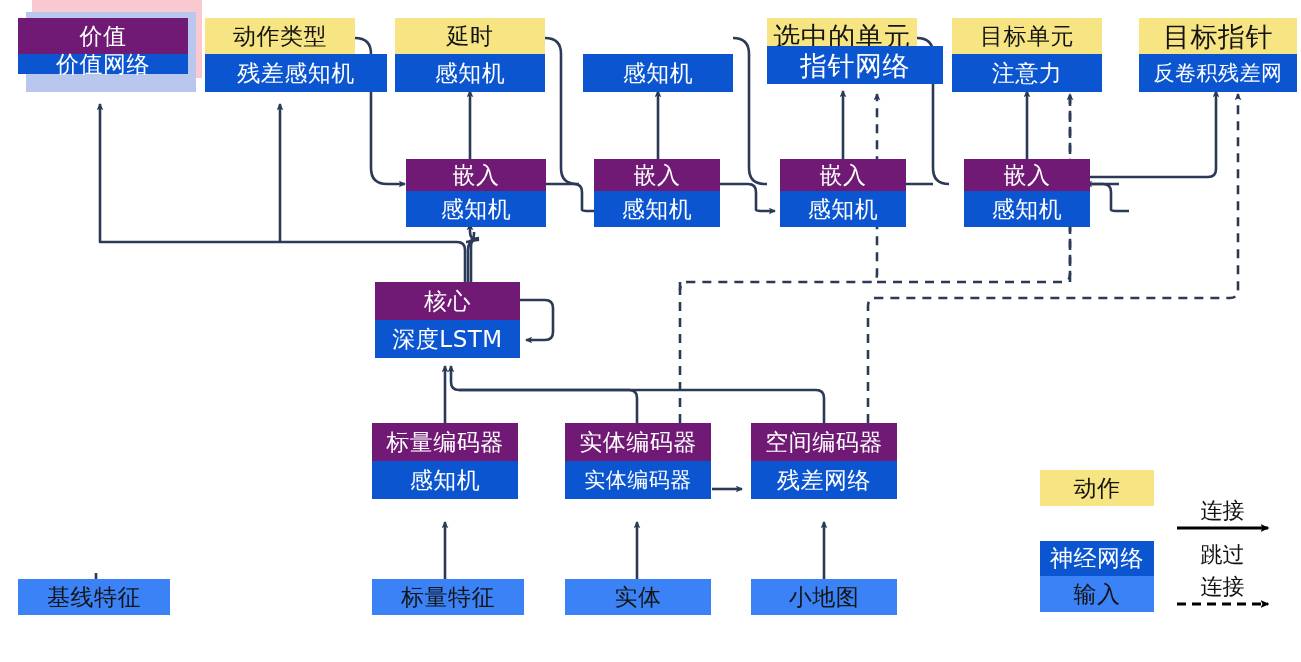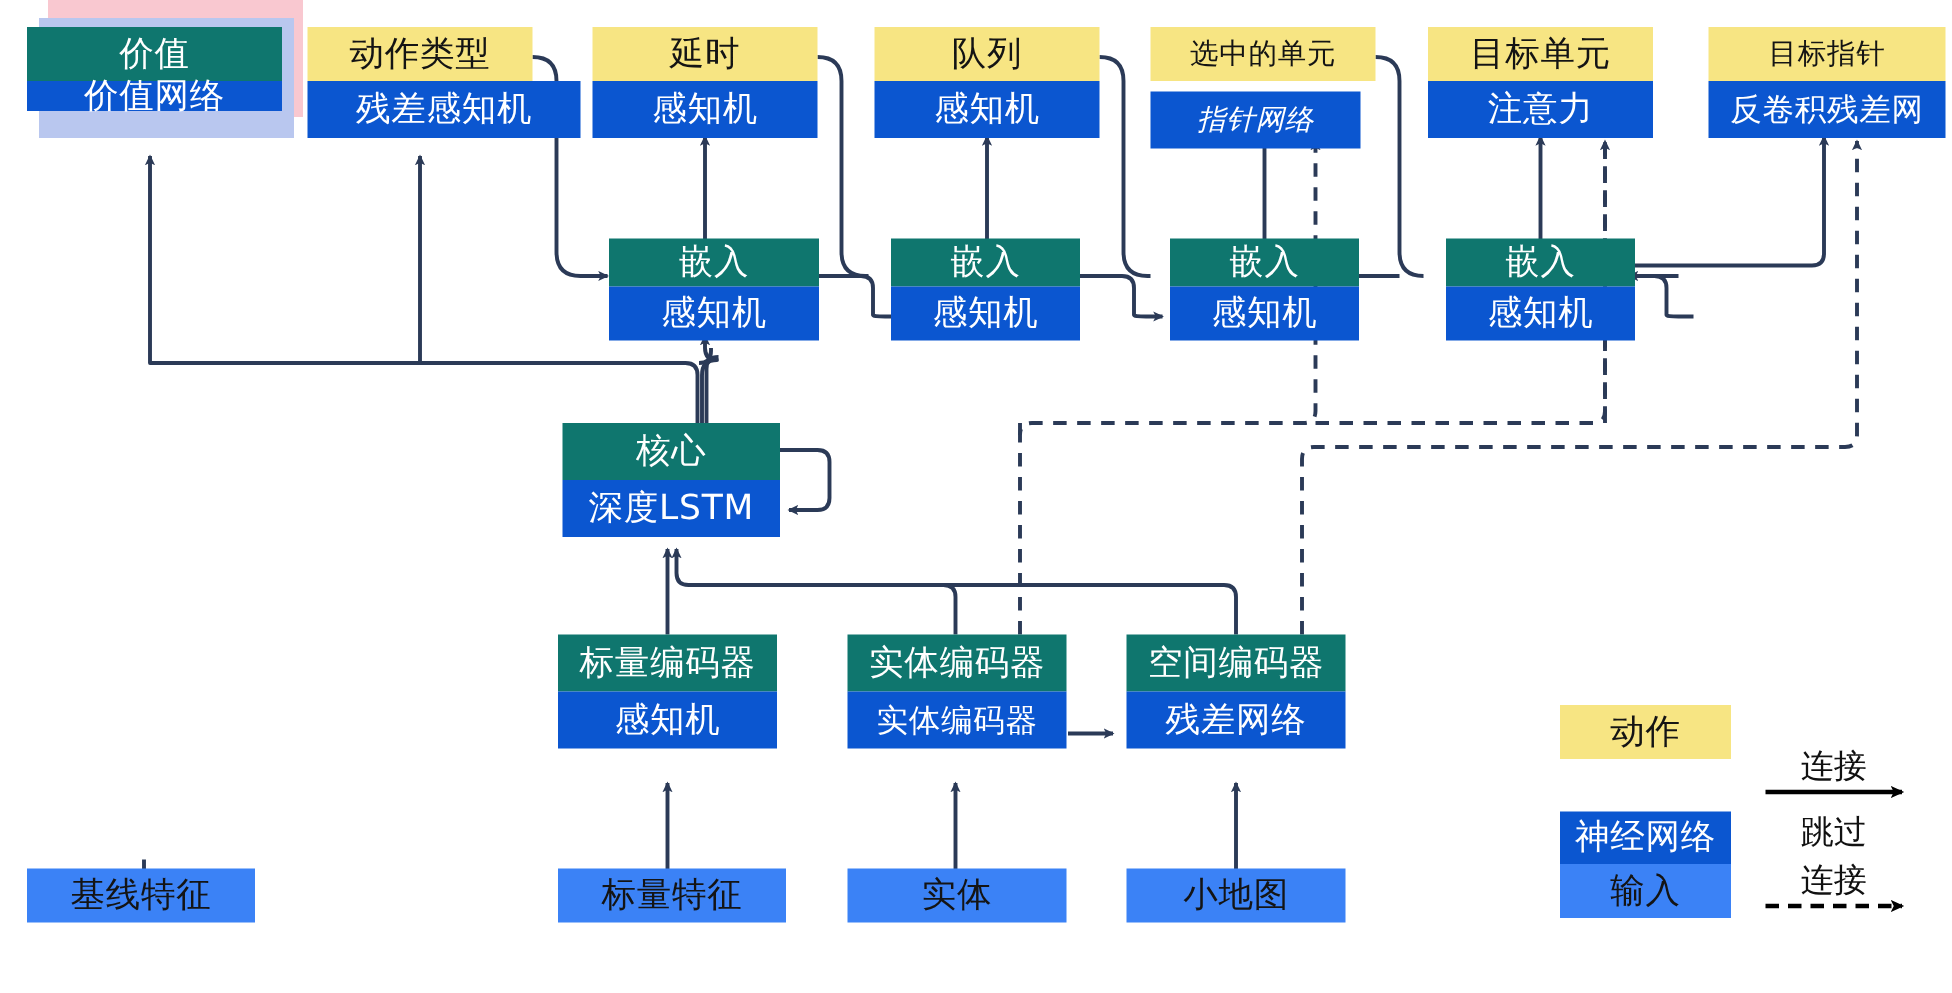--- a/index.html
+++ b/index.html
@@ -3,27 +3,27 @@
 <meta charset="utf-8">
 <style>
   html,body{margin:0;padding:0;background:#ffffff;}
   body{font-family:"DejaVu Sans","Liberation Sans",sans-serif;}
   #stage{position:relative;width:1301px;height:662px;background:#ffffff;overflow:hidden;}
   #wires{position:absolute;left:0;top:0;width:1301px;height:662px;}
   .node{position:absolute;box-sizing:border-box;}
   .cell{display:flex;align-items:center;justify-content:center;text-align:center;
         font-size:23px;line-height:1;letter-spacing:.5px;white-space:nowrap;}
   .c-action{background:#f7e583;color:#141414;}
-  .c-output{background:#0f766e;color:#ffffff;}
+  .c-output{background:#701a75;color:#ffffff;}
   .c-nn{background:#0b56d0;color:#ffffff;}
   .c-input{background:#3b82f6;color:#141414;}
   .shadow1,.shadow2{position:absolute;box-sizing:border-box;}
   .legend-box{position:absolute;}
   .lg-label{position:absolute;font-size:22px;color:#111;white-space:nowrap;text-align:center;}
-  .small-node .cell{font-size:19px;}
+  .small-node .cell{font-size:27px;}
 </style>
 </head>
 <body>
 
 <div id="stage">
 
   <svg id="wires" viewBox="0 0 1301 662">
     <defs>
       <marker id="ah" markerWidth="9" markerHeight="9" refX="6.2" refY="3.4" orient="auto" markerUnits="userSpaceOnUse">
         <path d="M0,0 L7.2,3.4 L0,6.8 L1.7,3.4 Z" fill="#2b3a57"></path>
@@ -109,27 +109,26 @@
     <div class="cell c-action" style="position:absolute;left:0;top:0;width:150px;height:36px;">动作类型</div>
     <div class="cell c-nn" style="position:absolute;left:0;top:36px;width:182px;height:38px;">残差感知机</div>
   </div>
 
   <div class="node" style="left:395px;top:18px;width:150px;height:74px;">
     <div class="cell c-action" style="position:absolute;left:0;top:0;width:150px;height:36px;">延时</div>
     <div class="cell c-nn" style="position:absolute;left:0;top:36px;width:150px;height:38px;">感知机</div>
   </div>
 
   <div class="node" style="left:583px;top:18px;width:150px;height:74px;">
-    <div class="cell c-action" style="position:absolute;left:0;top:0;width:150px;height:36px;">队列</div>
     <div class="cell c-nn" style="position:absolute;left:0;top:36px;width:150px;height:38px;">感知机</div>
   </div>
 
   <div class="node small-node" style="left:767px;top:18px;width:150px;height:74px;">
     <div class="cell c-action" style="position:absolute;left:0;top:0;width:150px;height:36px;">选中的单元</div>
-    <div class="cell c-nn" style="position:absolute;left:0;top:43px;width:140px;height:38px;font-style:italic;">指针网络</div>
+    <div class="cell c-nn" style="position:absolute;left:0;top:28px;width:176px;height:38px;">指针网络</div>
   </div>
 
   <div class="node" style="left:952px;top:18px;width:150px;height:74px;">
     <div class="cell c-action" style="position:absolute;left:0;top:0;width:150px;height:36px;">目标单元</div>
     <div class="cell c-nn" style="position:absolute;left:0;top:36px;width:150px;height:38px;">注意力</div>
   </div>
 
   <div class="node small-node" style="left:1139px;top:18px;width:158px;height:74px;">
     <div class="cell c-action" style="position:absolute;left:0;top:0;width:158px;height:36px;">目标指针</div>
     <div class="cell c-nn" style="position:absolute;left:0;top:36px;width:158px;height:38px;font-size:21px;">反卷积残差网</div>

